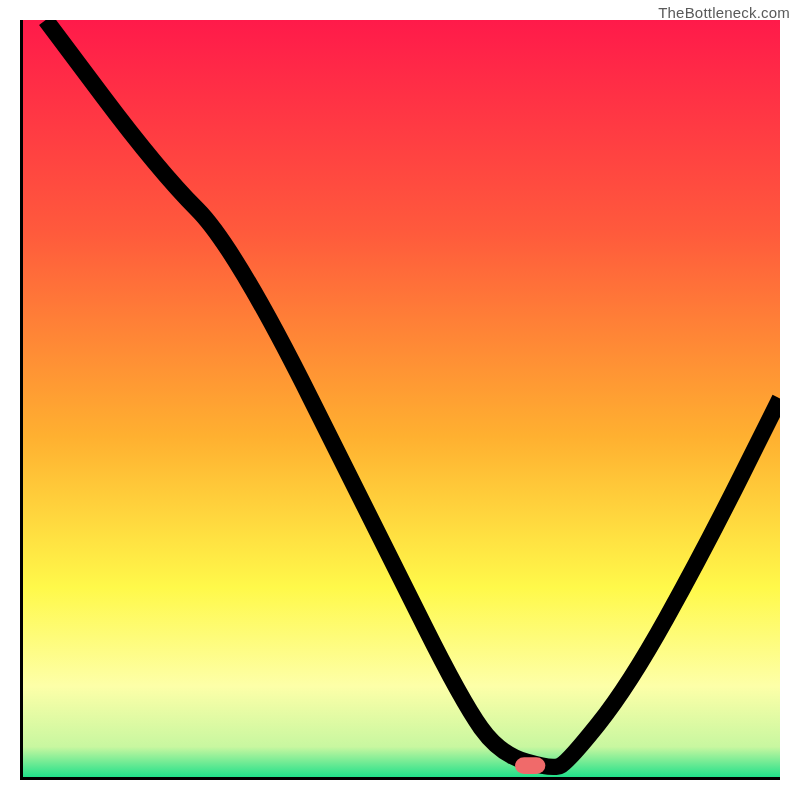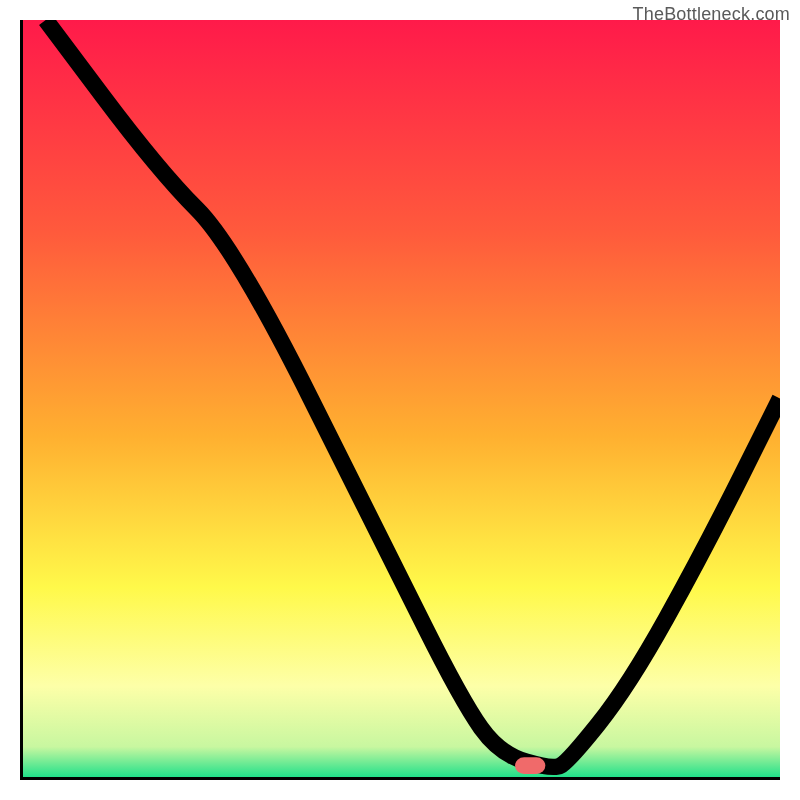--- a/index.html
+++ b/index.html
@@ -14,21 +14,21 @@
   .frame {
     position: relative;
     width: 800px;
     height: 800px;
     box-sizing: border-box;
   }
   .watermark {
     position: absolute;
     top: 4px;
     right: 10px;
-    font-size: 18px;
+    font-size: 15px;
     font-weight: 500;
     color: #5a5a5a;
     letter-spacing: 0.2px;
     z-index: 5;
     user-select: none;
   }
   .axes {
     position: absolute;
     left: 20px;
     top: 20px;

